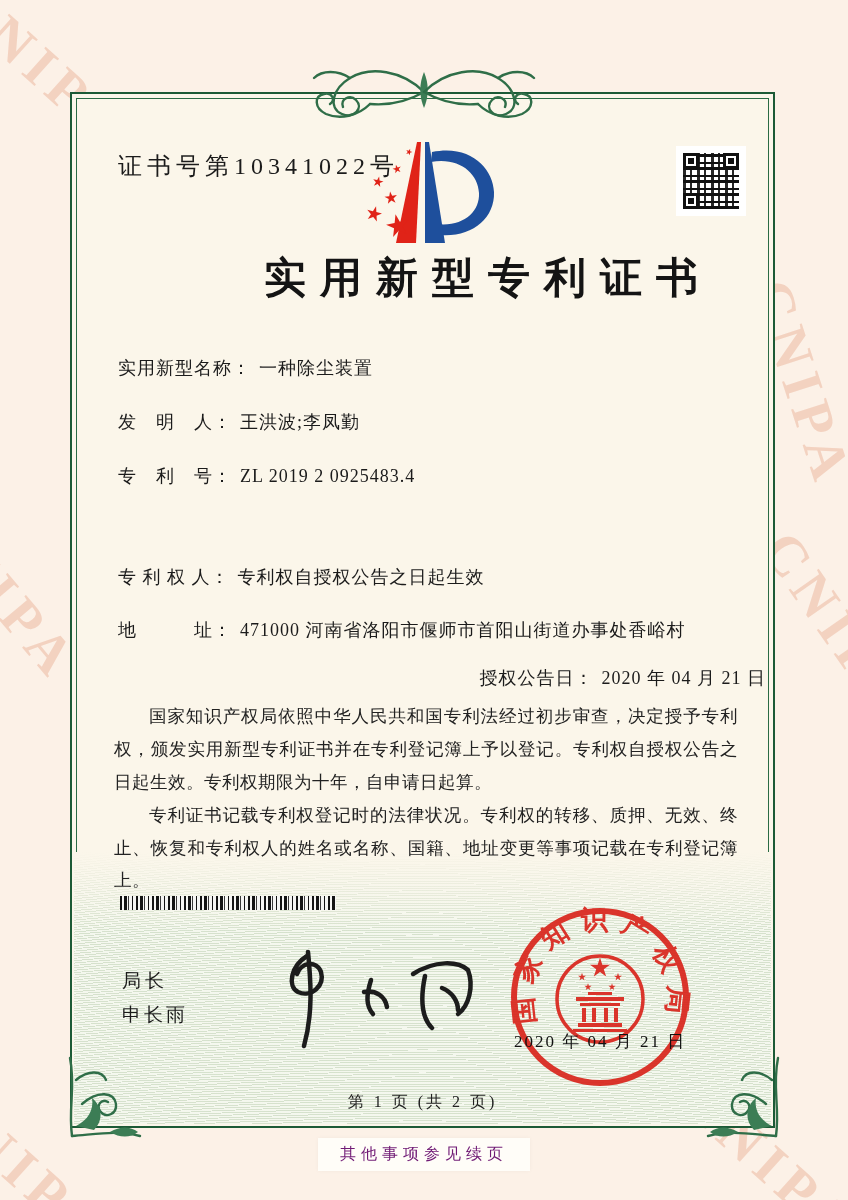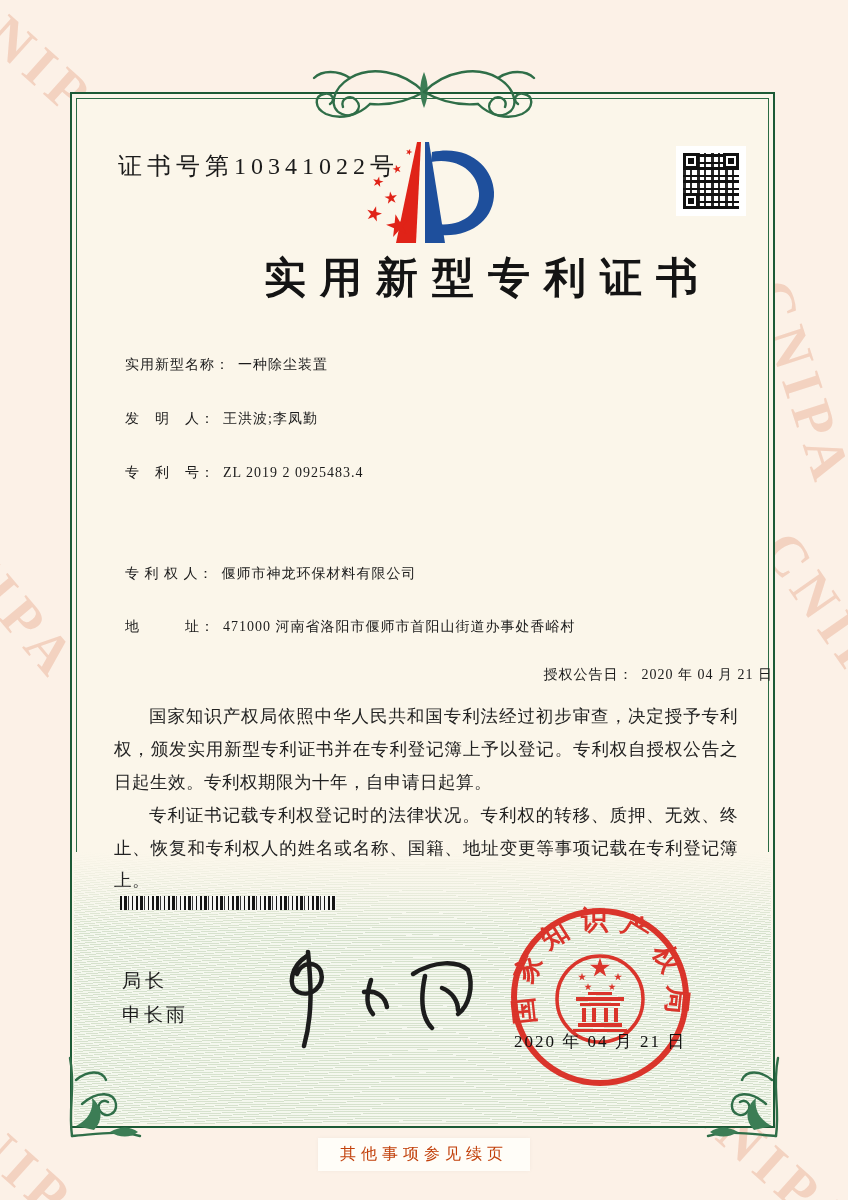--- a/index.html
+++ b/index.html
@@ -39,21 +39,21 @@
   .ornament{position:absolute;z-index:3;pointer-events:none;}
   .ornament path{stroke:#2f6e48;fill:none;stroke-width:2.4;stroke-linecap:round;}
   .ornament .leaf{fill:#3c7d55;stroke:none;}
   
   .abs{position:absolute;z-index:4;}
   .cert-no{left:118px;top:150px;font-size:24px;letter-spacing:5px;}
   .title{
     left:0;top:250px;width:712px;text-align:right;
     font-size:42px;font-weight:bold;letter-spacing:14px;color:#141414;
   }
-  .row{left:118px;width:648px;font-size:14px;letter-spacing:1px;white-space:nowrap;margin-left:7px;}
+  .row{left:118px;width:648px;font-size:18px;letter-spacing:1px;white-space:nowrap;}
   .row .lbl{display:inline-block;}
   .row .val{margin-left:8px;}
   .pair2{position:absolute;left:336px;top:0;}
   .bodytext{
     left:114px;top:700px;width:624px;
     font-size:17.5px;line-height:1.88;text-align:justify;letter-spacing:0.5px;color:#222;
   }
   .bodytext p{margin:0;text-indent:2em;}
   .barcode{
     left:120px;top:896px;width:216px;height:14px;
@@ -66,21 +66,21 @@
   .signer-name{left:122px;top:1002px;font-size:19px;letter-spacing:3px;
     font-family:Liberation Mono, monospace;}
   .signature-svg{left:255px;top:940px;}
   .seal-svg{left:505px;top:902px;}
   .seal-date{left:505px;top:1030px;width:190px;text-align:center;
     font-size:17px;letter-spacing:2px;color:#111;z-index:5;}
   .page-footer{left:70px;top:1092px;width:705px;text-align:center;
     font-size:16px;letter-spacing:3px;color:#222;}
   .continuation{
     left:424px;top:1138px;transform:translateX(-50%);
-    background:#fffdf8;padding:6px 22px;font-size:16px;letter-spacing:5px;color:#c2410c;
+    background:#fffdf8;padding:6px 22px;font-size:16px;letter-spacing:5px;color:#701a75;
     box-shadow:0 0 4px rgba(0,0,0,0.04);
   }
   
   .qr{left:676px;top:146px;width:70px;height:70px;background:#fff;padding:0;}
   .qr-inner{
     position:absolute;left:7px;top:7px;width:56px;height:56px;
     background:
       repeating-linear-gradient(90deg,rgba(17,17,17,0.9) 0 3px,transparent 3px 7px,rgba(17,17,17,0.9) 7px 9px,transparent 9px 14px),
       repeating-linear-gradient(0deg,#111 0 3px,#fff 3px 6px,#111 6px 8px,#fff 8px 13px);
   }
@@ -175,21 +175,21 @@
   <div class="abs row" style="top:356px;">
     <span class="lbl">实用新型名称：</span><span class="val">一种除尘装置</span>
   </div>
   <div class="abs row" style="top:410px;">
     <span class="lbl">发　明　人：</span><span class="val">王洪波;李凤勤</span>
   </div>
   <div class="abs row" style="top:464px;">
     <span class="lbl">专　利　号：</span><span class="val">ZL 2019 2 0925483.4</span>
   </div>
   <div class="abs row" style="top:565px;">
-    <span class="lbl">专 利 权 人：</span><span class="val">偃师市神龙环保材料有限公司</span>
+    <span class="lbl">专 利 权 人：</span><span class="val">专利权自授权公告之日起生效</span>
   </div>
   <div class="abs row" style="top:618px;">
     <span class="lbl">地　　　址：</span><span class="val">471000 河南省洛阳市偃师市首阳山街道办事处香峪村</span>
   </div>
   <div class="abs row" style="top:666px;text-align:right;">
     <span class="lbl">授权公告日：</span><span class="val">2020 年 04 月 21 日</span>
   </div>
 
   <div class="abs bodytext">
     <p>国家知识产权局依照中华人民共和国专利法经过初步审查，决定授予专利权，颁发实用新型专利证书并在专利登记簿上予以登记。专利权自授权公告之日起生效。专利权期限为十年，自申请日起算。</p>
@@ -235,16 +235,17 @@
         <rect x="99" y="106" width="4" height="14"></rect>
         <rect x="109" y="106" width="4" height="14"></rect>
         <rect x="73" y="121" width="44" height="4"></rect>
         <rect x="68" y="127" width="54" height="3"></rect>
       </g>
     </g>
   </svg>
 
   <div class="abs seal-date">2020 年 04 月 21 日</div>
 
+  <div class="abs page-footer">第 1 页 (共 2 页)</div>
 
   <div class="abs continuation">其他事项参见续页</div>
 
 </div>
 
 </body></html>

